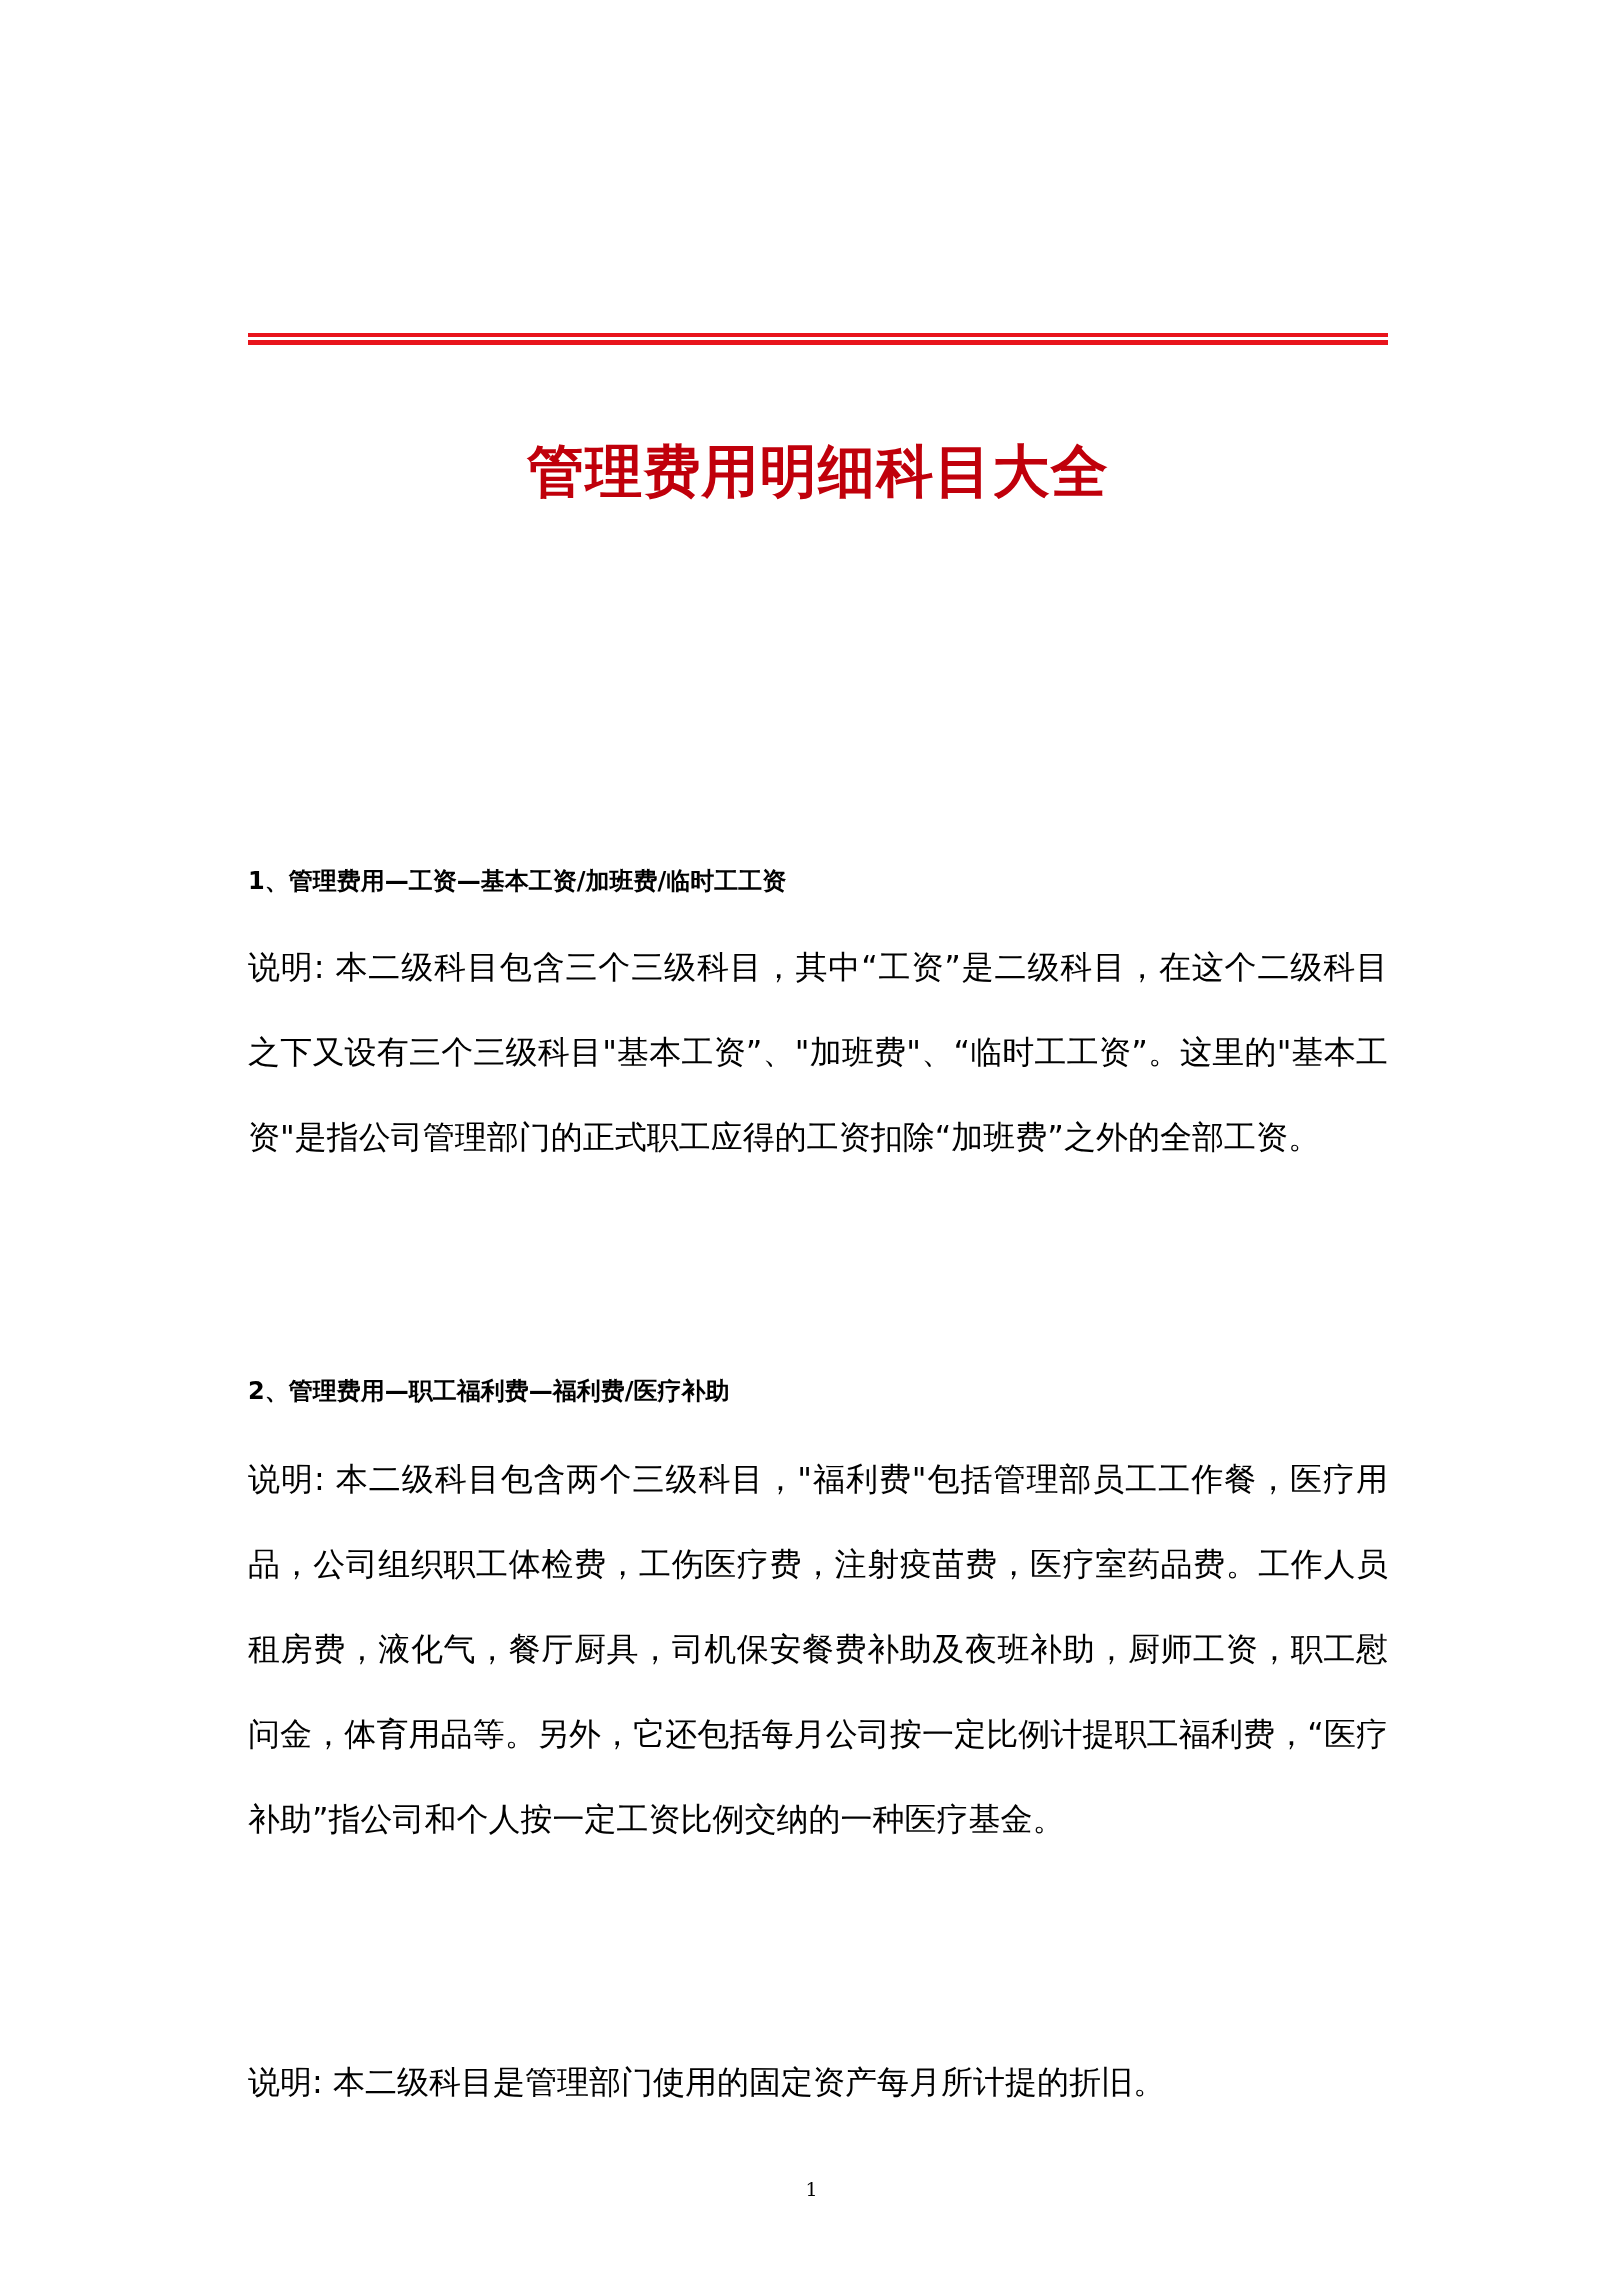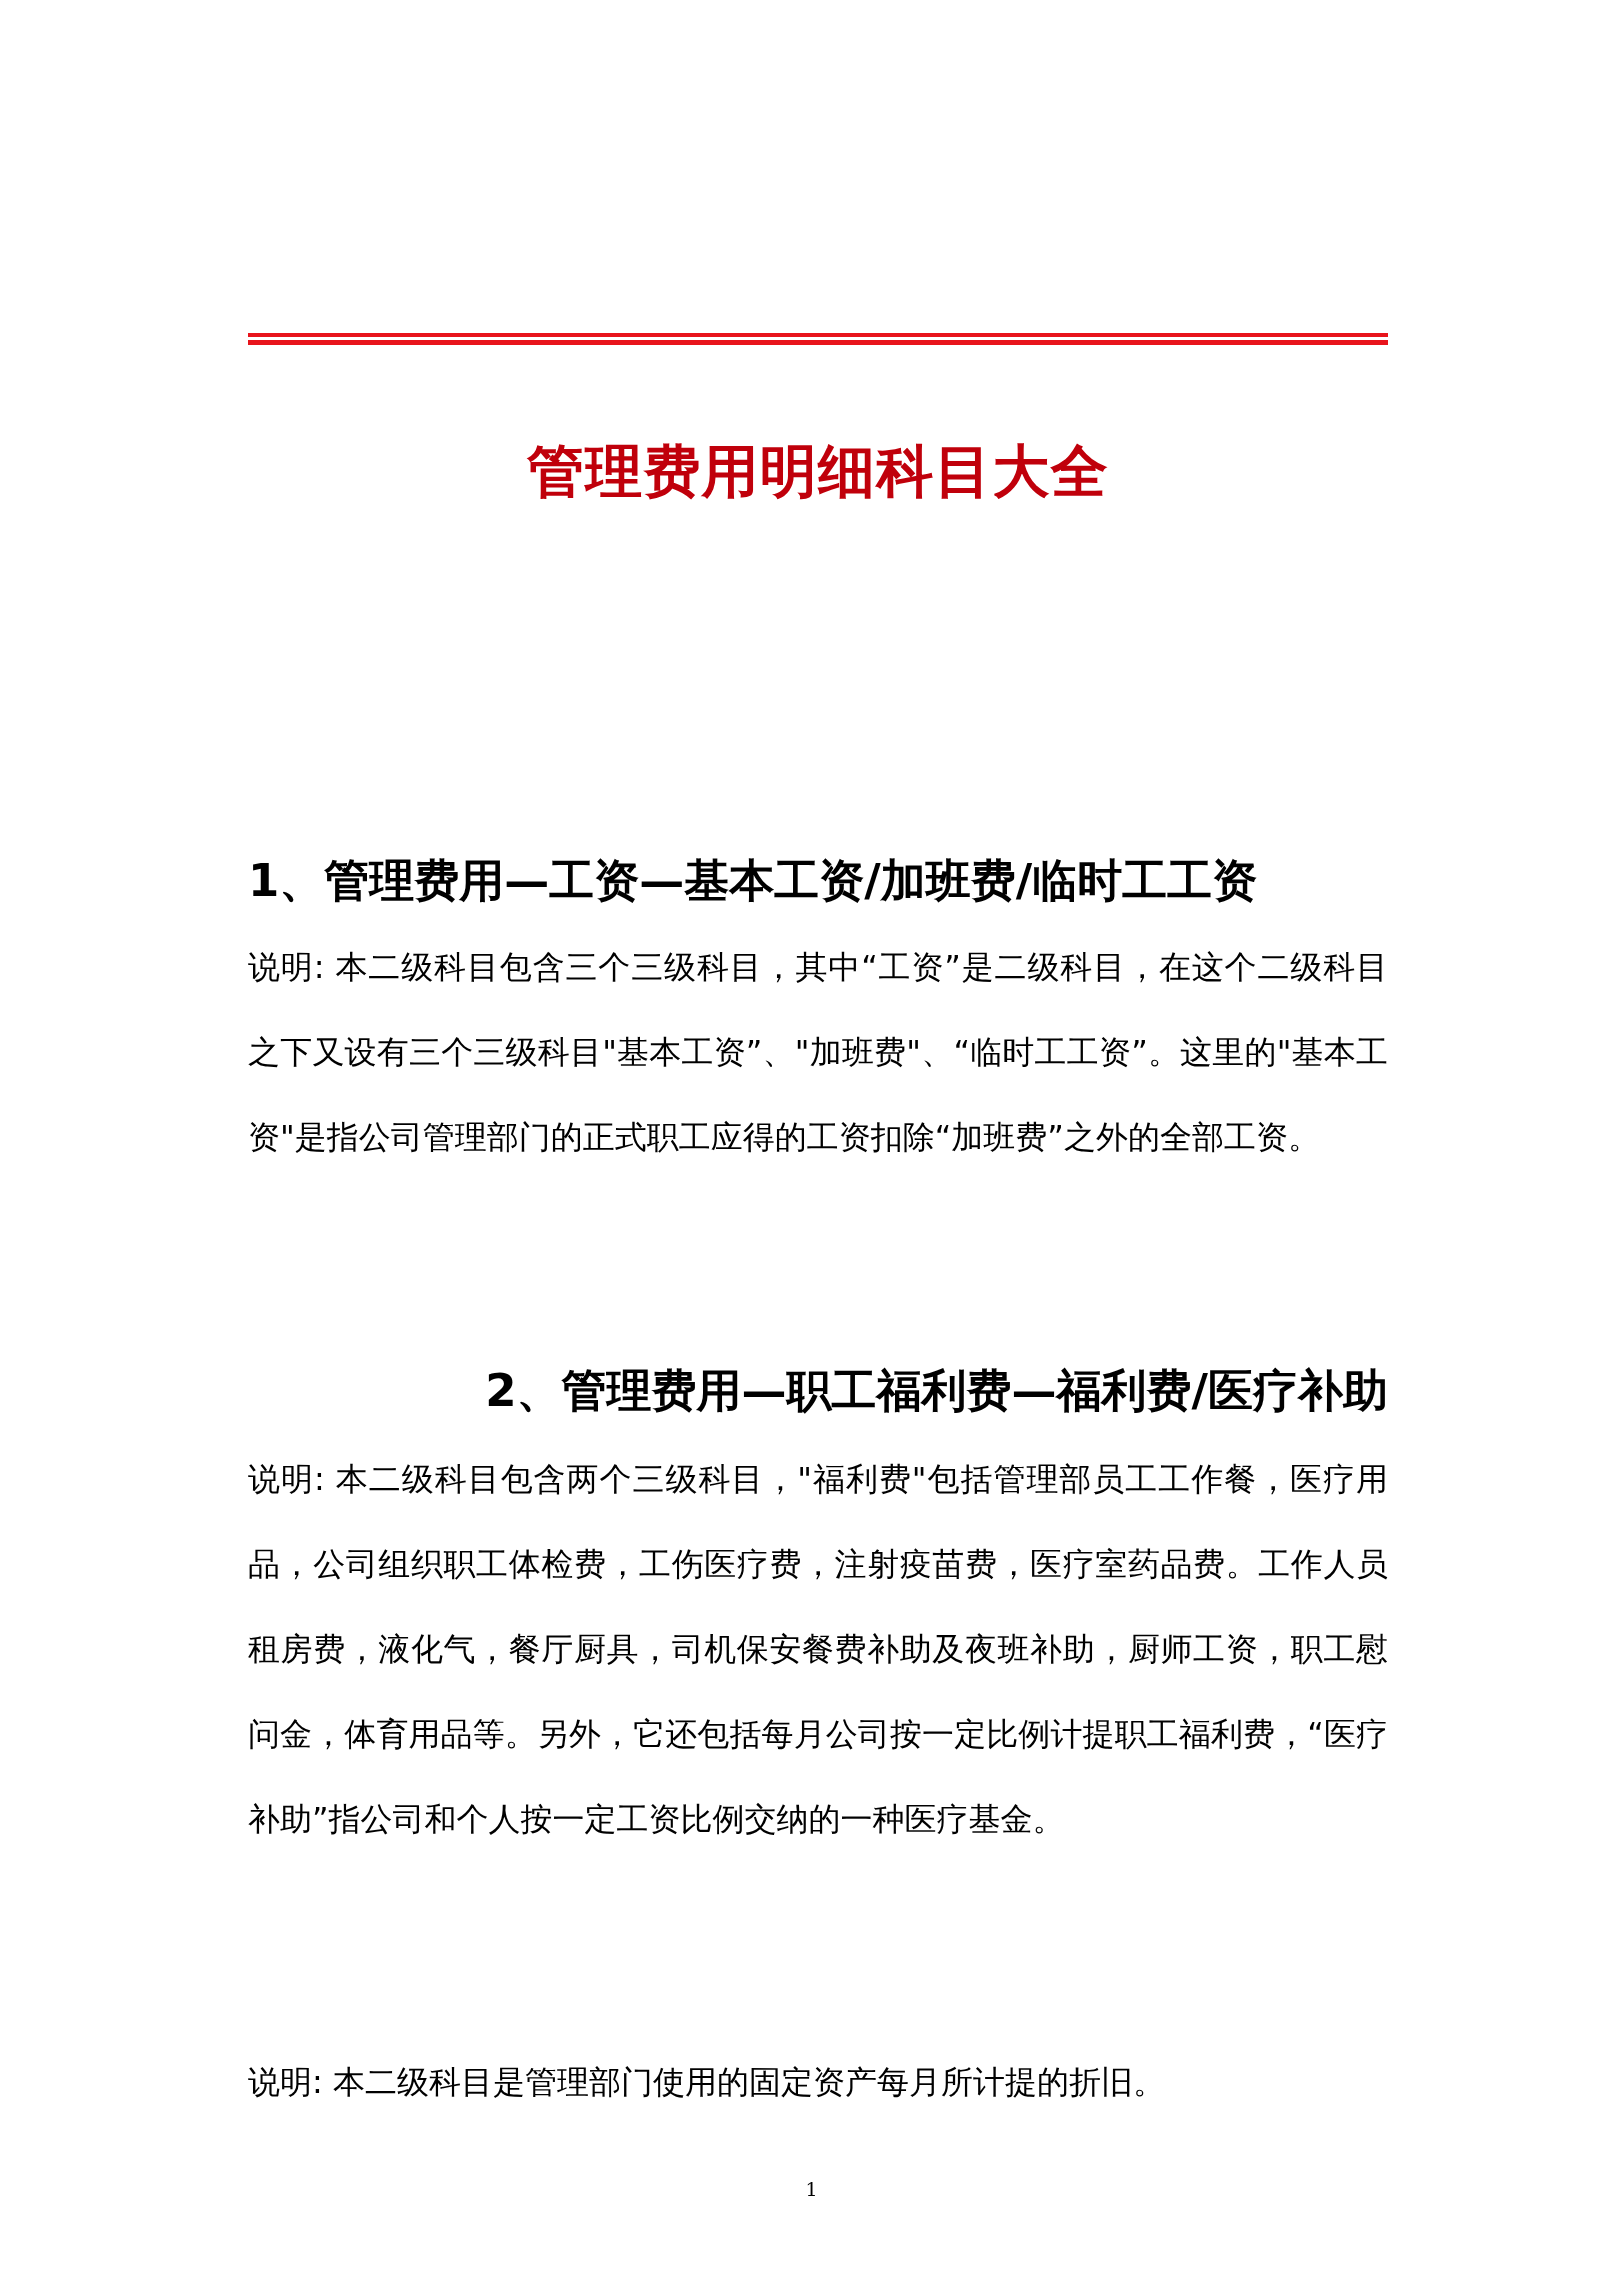--- a/index.html
+++ b/index.html
@@ -6,25 +6,25 @@
   body { width: 1623px; height: 2295px; position: relative; overflow: hidden;
          font-family: "DejaVu Sans", "Liberation Sans", sans-serif; color: #000; }
   .page { position: absolute; left: 0; top: 0; width: 1623px; height: 2295px; margin-top: 40px; }
   .rule { position: absolute; left: 248px; width: 1140px; background: #e8141c; }
   .rule.r1 { top: 293px; height: 4.2px; }
   .rule.r2 { top: 300px; height: 4.8px; }
   .title { position: absolute; left: 248px; width: 1140px; top: 357px; text-align: center;
            font-size: 57px; font-weight: bold; color: #c0000b; line-height: 72px; letter-spacing: 1.2px; }
   .content { position: absolute; left: 248px; width: 1140px; }
   .para { font-size: 32px; line-height: 85px; margin: 0; text-align: justify; text-align-last: left; }
-  .heading { font-size: 45px; font-weight: bold; line-height: 60px; margin: 0; }
+  .heading { font-size: 24px; font-weight: bold; line-height: 60px; margin: 0; }
   .intro { top: 456px; }
   .s1h { top: 811px; }
   .s1p { top: 885px; }
-  .s2h { top: 1321px; text-align: right; }
+  .s2h { top: 1321px; }
   .s2p { top: 1397px; }
   .s3h { top: 1925px; }
   .s3p { top: 2000px; }
   .pagenum { position: absolute; left: 0; width: 1623px; top: 2137px; text-align: center;
              font-family: "DejaVu Serif", "Liberation Serif", serif; font-size: 19px; line-height: 24px; }
 </style>
 </head>
 <body>
 
 <div class="page">

